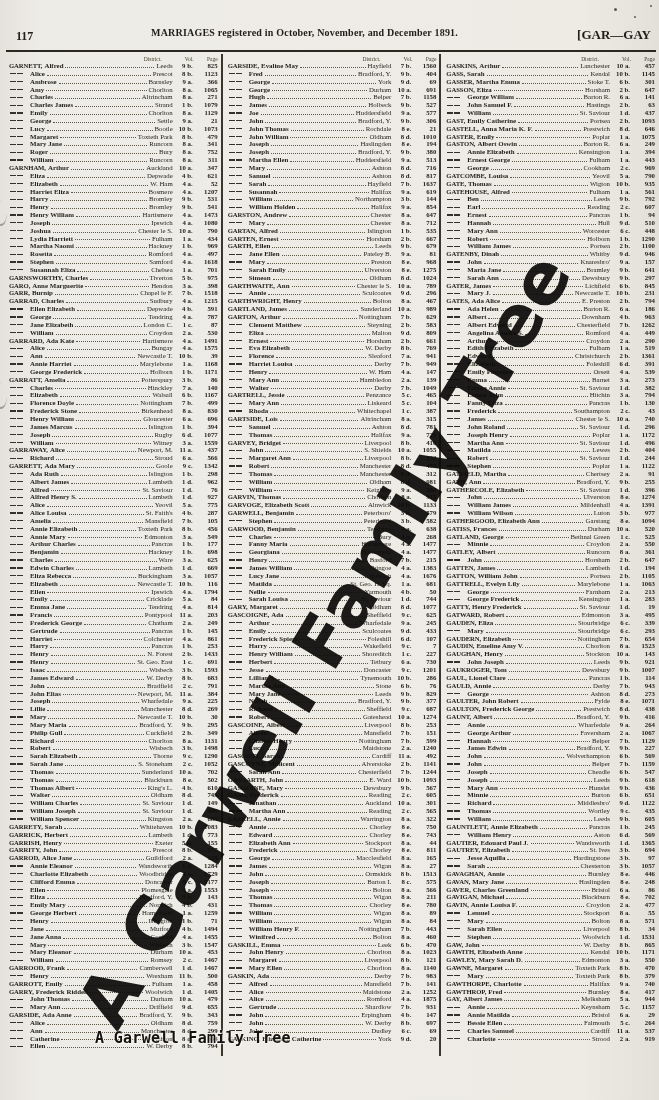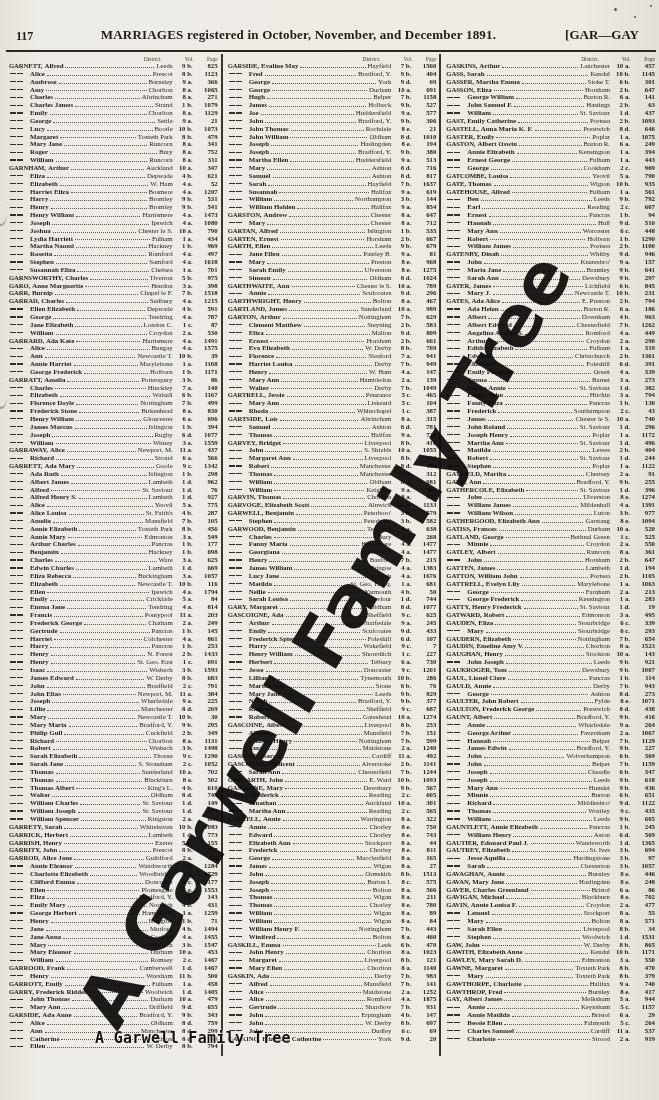--- a/index.html
+++ b/index.html
@@ -1,21 +1,21 @@
 <!DOCTYPE html>
 <html><head>
 <meta charset="utf-8">
 <style>
   html,body{margin:0;padding:0;}
   body{width:659px;height:1100px;background:#b7b4ae;font-family:"Liberation Serif",serif;}
   .page{position:relative;width:659px;height:1100px;overflow:hidden;color:#211e18;
     background:linear-gradient(90deg,#e4e2db,#eeece6 6%,#edebe4 88%,#e2e0d8);}
-  .pagehead{position:absolute;top:27px;left:0;right:12px;height:18px;text-decoration:underline;}
+  .pagehead{position:absolute;top:27px;left:0;right:0;height:18px;text-decoration:underline;}
   .pgnum{position:absolute;left:16px;top:2px;font-weight:bold;font-size:12px;}
-  .pgtitle{position:absolute;left:40px;right:90px;text-align:center;font-weight:bold;font-size:13px;letter-spacing:.2px;white-space:nowrap;}
+  .pgtitle{position:absolute;left:40px;right:90px;text-align:center;font-weight:bold;font-size:10px;letter-spacing:.2px;white-space:nowrap;}
   .pgrange{position:absolute;right:8px;top:0;font-weight:bold;font-size:13px;white-space:nowrap;}
   .headrule{position:absolute;top:50px;left:6px;right:3px;height:2px;background:#2b281f;}
   .cols{position:absolute;top:54px;left:6px;right:3px;height:1002px;display:flex;}
   .col{width:214px;flex:1 1 auto;padding:0 1px 0 3px;overflow:hidden;}
   .vrule{width:2px;min-width:2px;background:#3a362c;margin:0 2px;height:1002px;}
   .colhead{display:flex;font-size:5.5px;height:8px;align-items:flex-end;color:#45402f;}
   .ch-d{margin-left:auto;margin-right:12px;}
   .ch-v{width:20px;text-align:right;}
   .ch-p{width:24px;text-align:right;}
   .row{display:flex;align-items:baseline;height:7.85px;line-height:7.8px;white-space:nowrap;}

